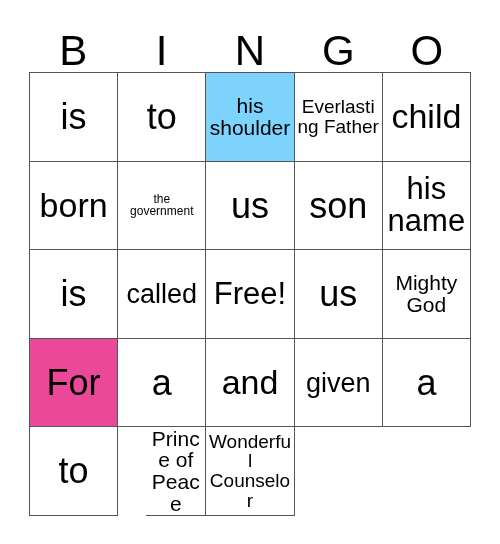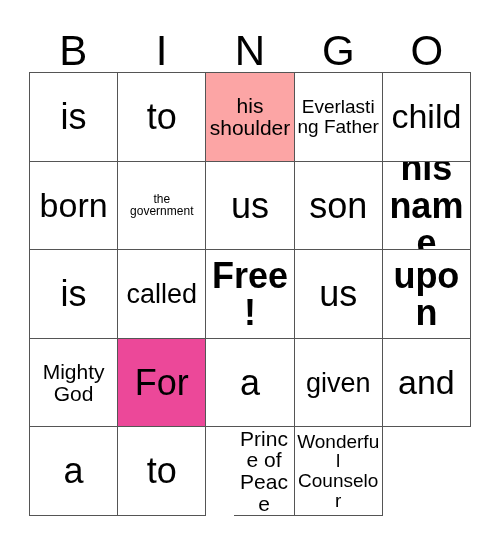--- a/index.html
+++ b/index.html
@@ -80,21 +80,21 @@
     text-align: center;
     line-height: 1.04;
     font-weight: 400;
     word-wrap: break-word;
     color: #000000;
   }
 
   
   .fs-xxl  { font-size: 36px; }
   .fs-xl   { font-size: 34px; }
-  .fs-lg   { font-size: 36px; font-weight: bold; }
+  .fs-lg   { font-size: 31px; }
   .fs-md   { font-size: 27px; }
   .fs-sm   { font-size: 21px; }
   .fs-xs   { font-size: 19px; }
   .fs-xxs  { font-size: 12px; }
 </style>
 </head>
 <body>
 
 <div id="card">
 
@@ -117,21 +117,21 @@
   </div>
 
   <div id="grid" style="border-top-color: rgb(85, 85, 85); border-left-color: rgb(85, 85, 85);">
 
     <div class="cell" style="border-right-color: rgb(85, 85, 85); border-bottom-color: rgb(85, 85, 85); background: rgb(255, 255, 255);">
       <span class="cell-text fs-xxl">is</span>
     </div>
     <div class="cell" style="border-right-color: rgb(85, 85, 85); border-bottom-color: rgb(85, 85, 85); background: rgb(255, 255, 255);">
       <span class="cell-text fs-xxl">to</span>
     </div>
-    <div class="cell" style="border-right-color: rgb(85, 85, 85); border-bottom-color: rgb(85, 85, 85); background: #fca5a5;">
+    <div class="cell" style="border-right-color: rgb(85, 85, 85); border-bottom-color: rgb(85, 85, 85); background: #7dd3fc;">
       <span class="cell-text fs-sm">his shoulder</span>
     </div>
     <div class="cell" style="border-right-color: rgb(85, 85, 85); border-bottom-color: rgb(85, 85, 85); background: rgb(255, 255, 255);">
       <span class="cell-text fs-xs">Everlasting Father</span>
     </div>
     <div class="cell" style="border-right-color: rgb(85, 85, 85); border-bottom-color: rgb(85, 85, 85); background: rgb(255, 255, 255);">
       <span class="cell-text fs-xl">child</span>
     </div>
 
     <div class="cell" style="border-right-color: rgb(85, 85, 85); border-bottom-color: rgb(85, 85, 85); background: rgb(255, 255, 255);">
@@ -155,38 +155,35 @@
     </div>
     <div class="cell" style="border-right-color: rgb(85, 85, 85); border-bottom-color: rgb(85, 85, 85); background: rgb(255, 255, 255);">
       <span class="cell-text fs-md">called</span>
     </div>
     <div class="cell" style="border-right-color: rgb(85, 85, 85); border-bottom-color: rgb(85, 85, 85); background: rgb(255, 255, 255);">
       <span class="cell-text fs-lg">Free!</span>
     </div>
     <div class="cell" style="border-right-color: rgb(85, 85, 85); border-bottom-color: rgb(85, 85, 85); background: rgb(255, 255, 255);">
       <span class="cell-text fs-xxl">us</span>
     </div>
-    <div class="cell" style="border-right-color: rgb(85, 85, 85); border-bottom-color: rgb(85, 85, 85); background: rgb(255, 255, 255);">
-      <span class="cell-text fs-lg">upon</span>
-    </div>
 
     <div class="cell" style="border-right-color: rgb(85, 85, 85); border-bottom-color: rgb(85, 85, 85); background: rgb(255, 255, 255);">
       <span class="cell-text fs-sm">Mighty God</span>
     </div>
     <div class="cell" style="border-right-color: rgb(85, 85, 85); border-bottom-color: rgb(85, 85, 85); background: #ec4899;">
       <span class="cell-text fs-xxl">For</span>
     </div>
     <div class="cell" style="border-right-color: rgb(85, 85, 85); border-bottom-color: rgb(85, 85, 85); background: rgb(255, 255, 255);">
       <span class="cell-text fs-xxl">a</span>
     </div>
     <div class="cell" style="border-right-color: rgb(85, 85, 85); border-bottom-color: rgb(85, 85, 85); background: rgb(255, 255, 255);">
-      <span class="cell-text fs-md">given</span>
+      <span class="cell-text fs-xl">and</span>
     </div>
     <div class="cell" style="border-right-color: rgb(85, 85, 85); border-bottom-color: rgb(85, 85, 85); background: rgb(255, 255, 255);">
-      <span class="cell-text fs-xl">and</span>
+      <span class="cell-text fs-md">given</span>
     </div>
 
     <div class="cell" style="border-right-color: rgb(85, 85, 85); border-bottom-color: rgb(85, 85, 85); background: rgb(255, 255, 255);">
       <span class="cell-text fs-xxl">a</span>
     </div>
     <div class="cell" style="border-right-color: rgb(85, 85, 85); border-bottom-color: rgb(85, 85, 85); background: rgb(255, 255, 255);">
       <span class="cell-text fs-xxl">to</span>
     </div>
     <div class="cell" style="border-right-color: rgb(85, 85, 85); border-bottom-color: rgb(85, 85, 85); background: rgb(255, 255, 255); margin-left: 28px;">
       <span class="cell-text fs-sm">Prince of Peace</span>

